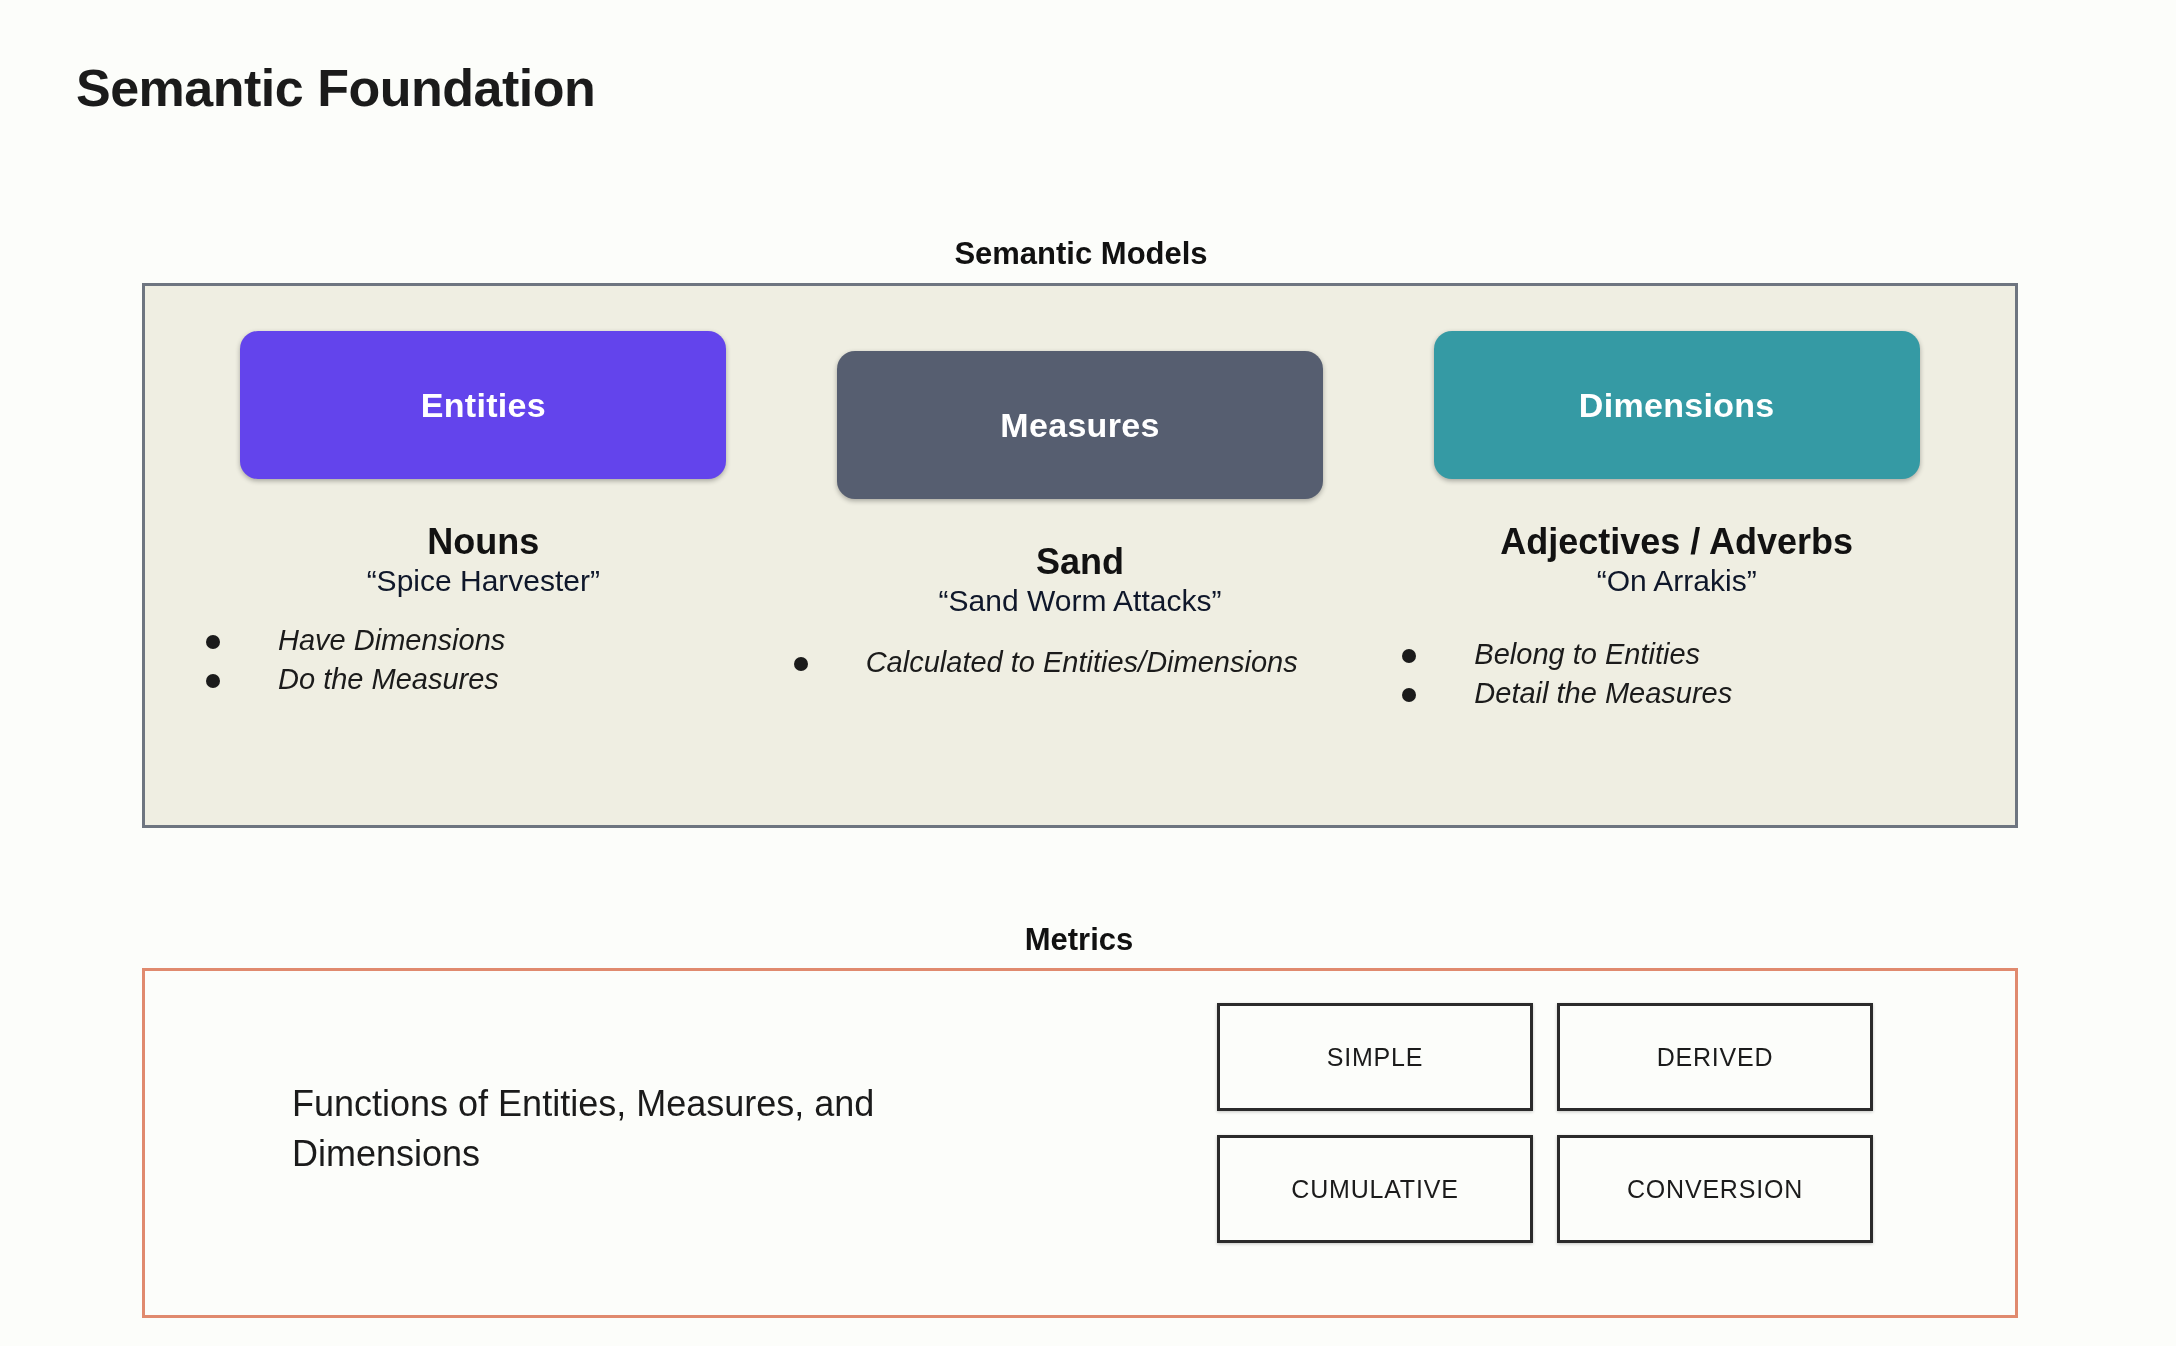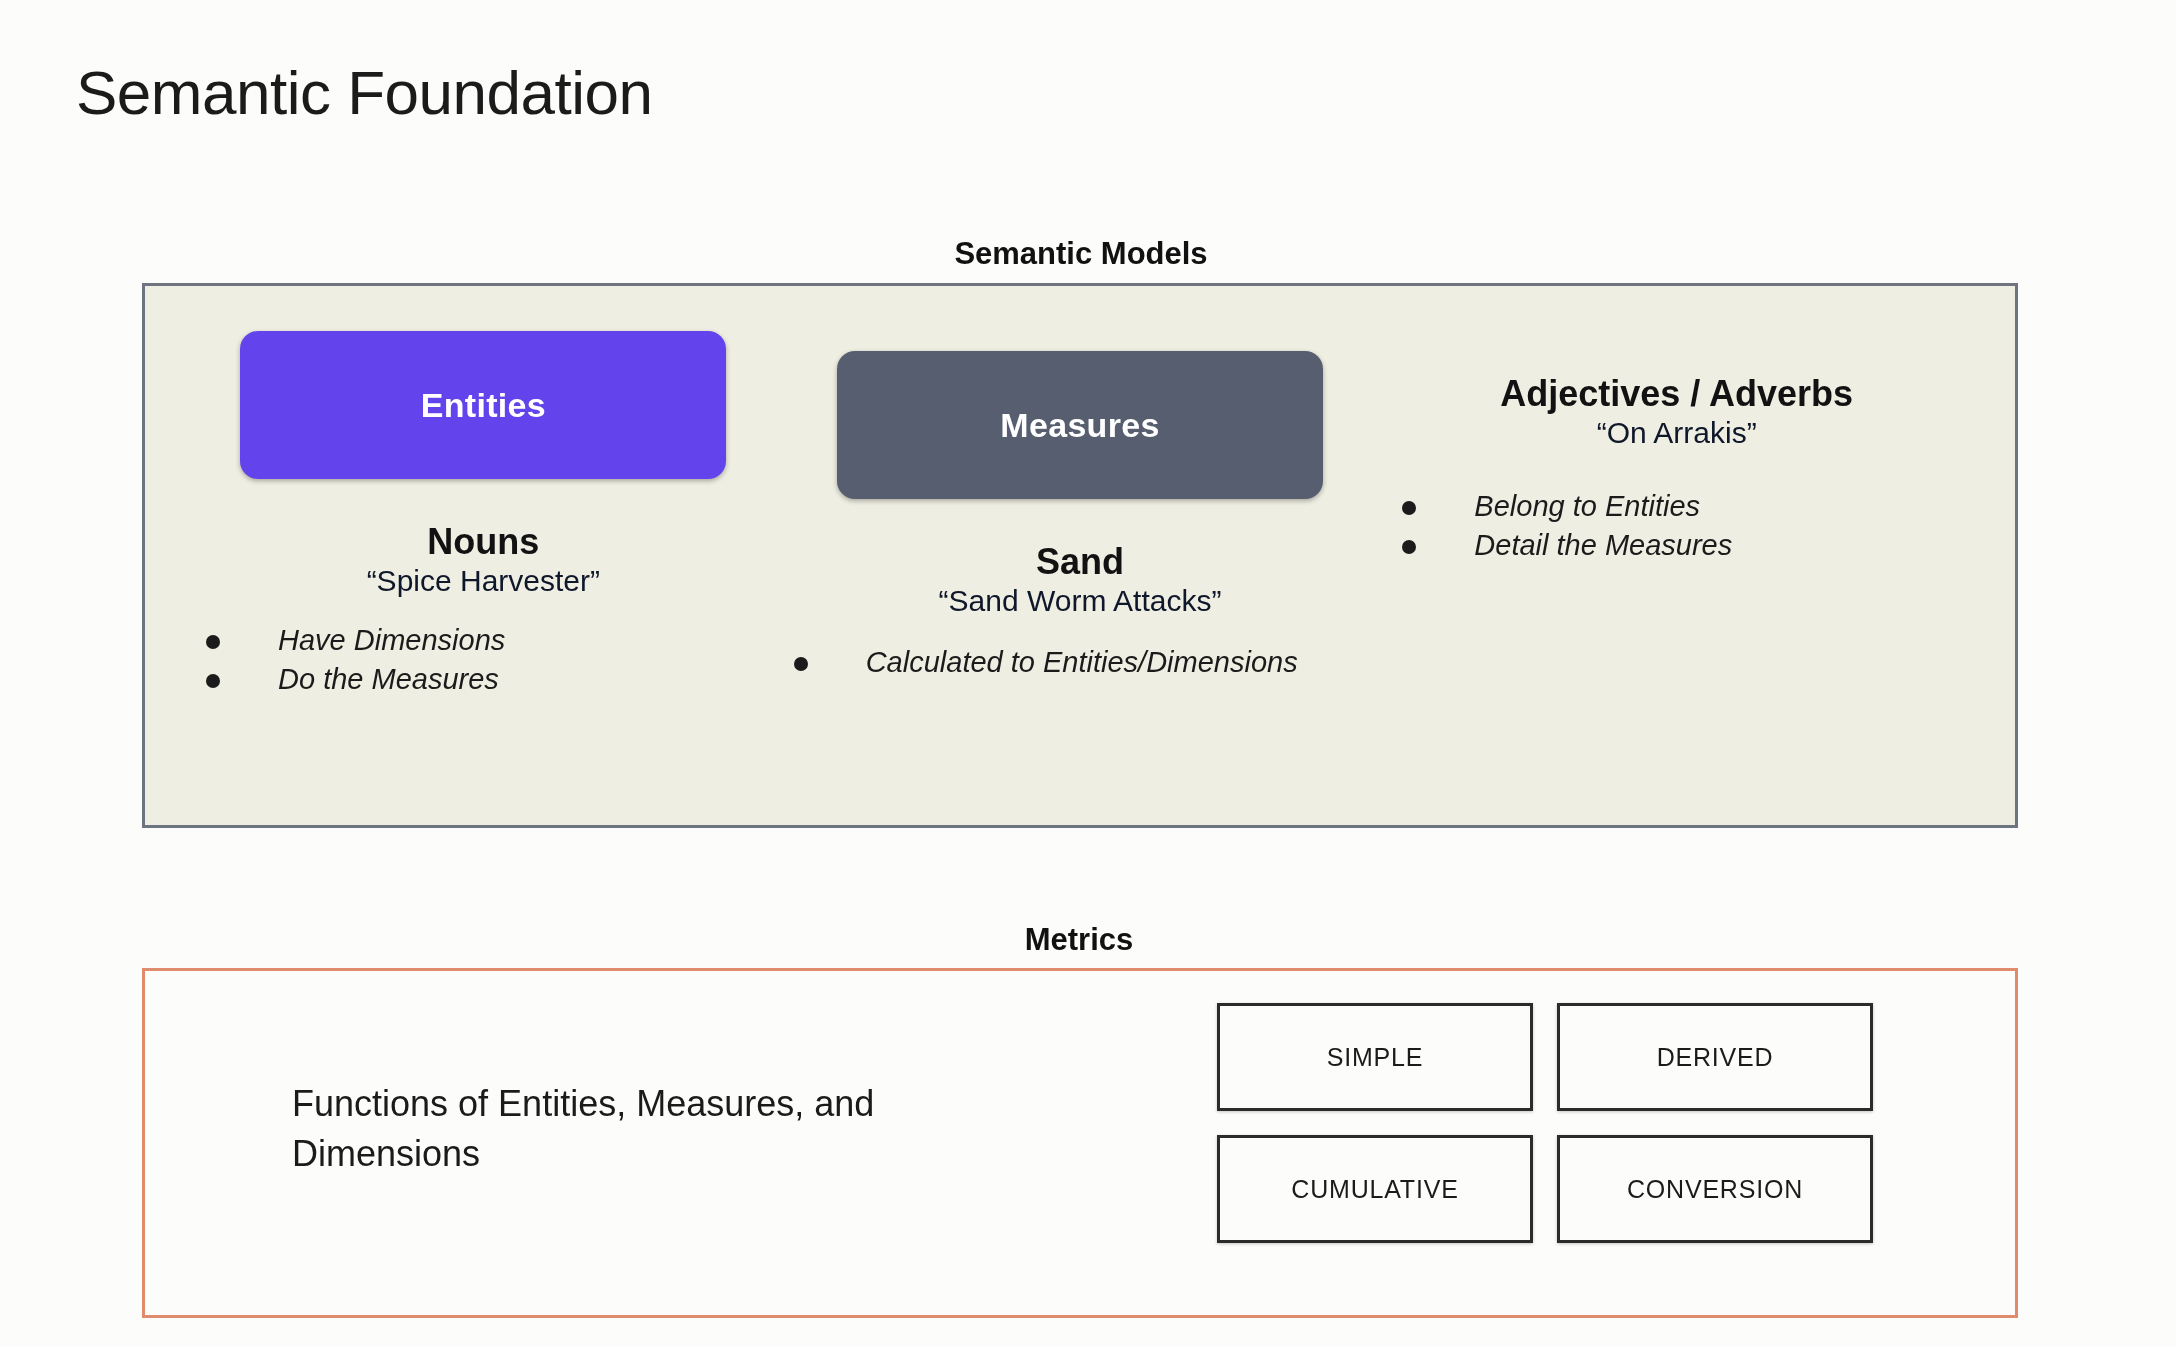--- a/index.html
+++ b/index.html
@@ -14,22 +14,22 @@
     color: #1d1d1d;
     overflow: hidden;
     position: relative;
   }
 
   
   .slide-title {
     position: absolute;
     left: 76px;
     top: 62px;
-    font-size: 62px;
-    font-weight: 400;
+    font-size: 52px;
+    font-weight: 700;
     letter-spacing: -0.5px;
     color: #1b1b1b;
     line-height: 1;
     white-space: nowrap;
   }
 
   
   .section-heading {
     position: absolute;
     font-size: 31px;
@@ -234,20 +234,23 @@
       <div class="pos-example">“Sand Worm Attacks”</div>
       <ul class="bullets">
         <li class="bullet-row">
           <span class="bullet-dot"></span>
           <span class="bullet-text">Calculated to Entities/Dimensions</span>
         </li>
       </ul>
     </div>
 
     <div class="column col-3">
+      <div class="pill dimensions">
+        <span>Dimensions</span>
+      </div>
       <div class="pos-title">Adjectives / Adverbs</div>
       <div class="pos-example">“On Arrakis”</div>
       <ul class="bullets">
         <li class="bullet-row">
           <span class="bullet-dot"></span>
           <span class="bullet-text">Belong to Entities</span>
         </li>
         <li class="bullet-row">
           <span class="bullet-dot"></span>
           <span class="bullet-text">Detail the Measures</span>

